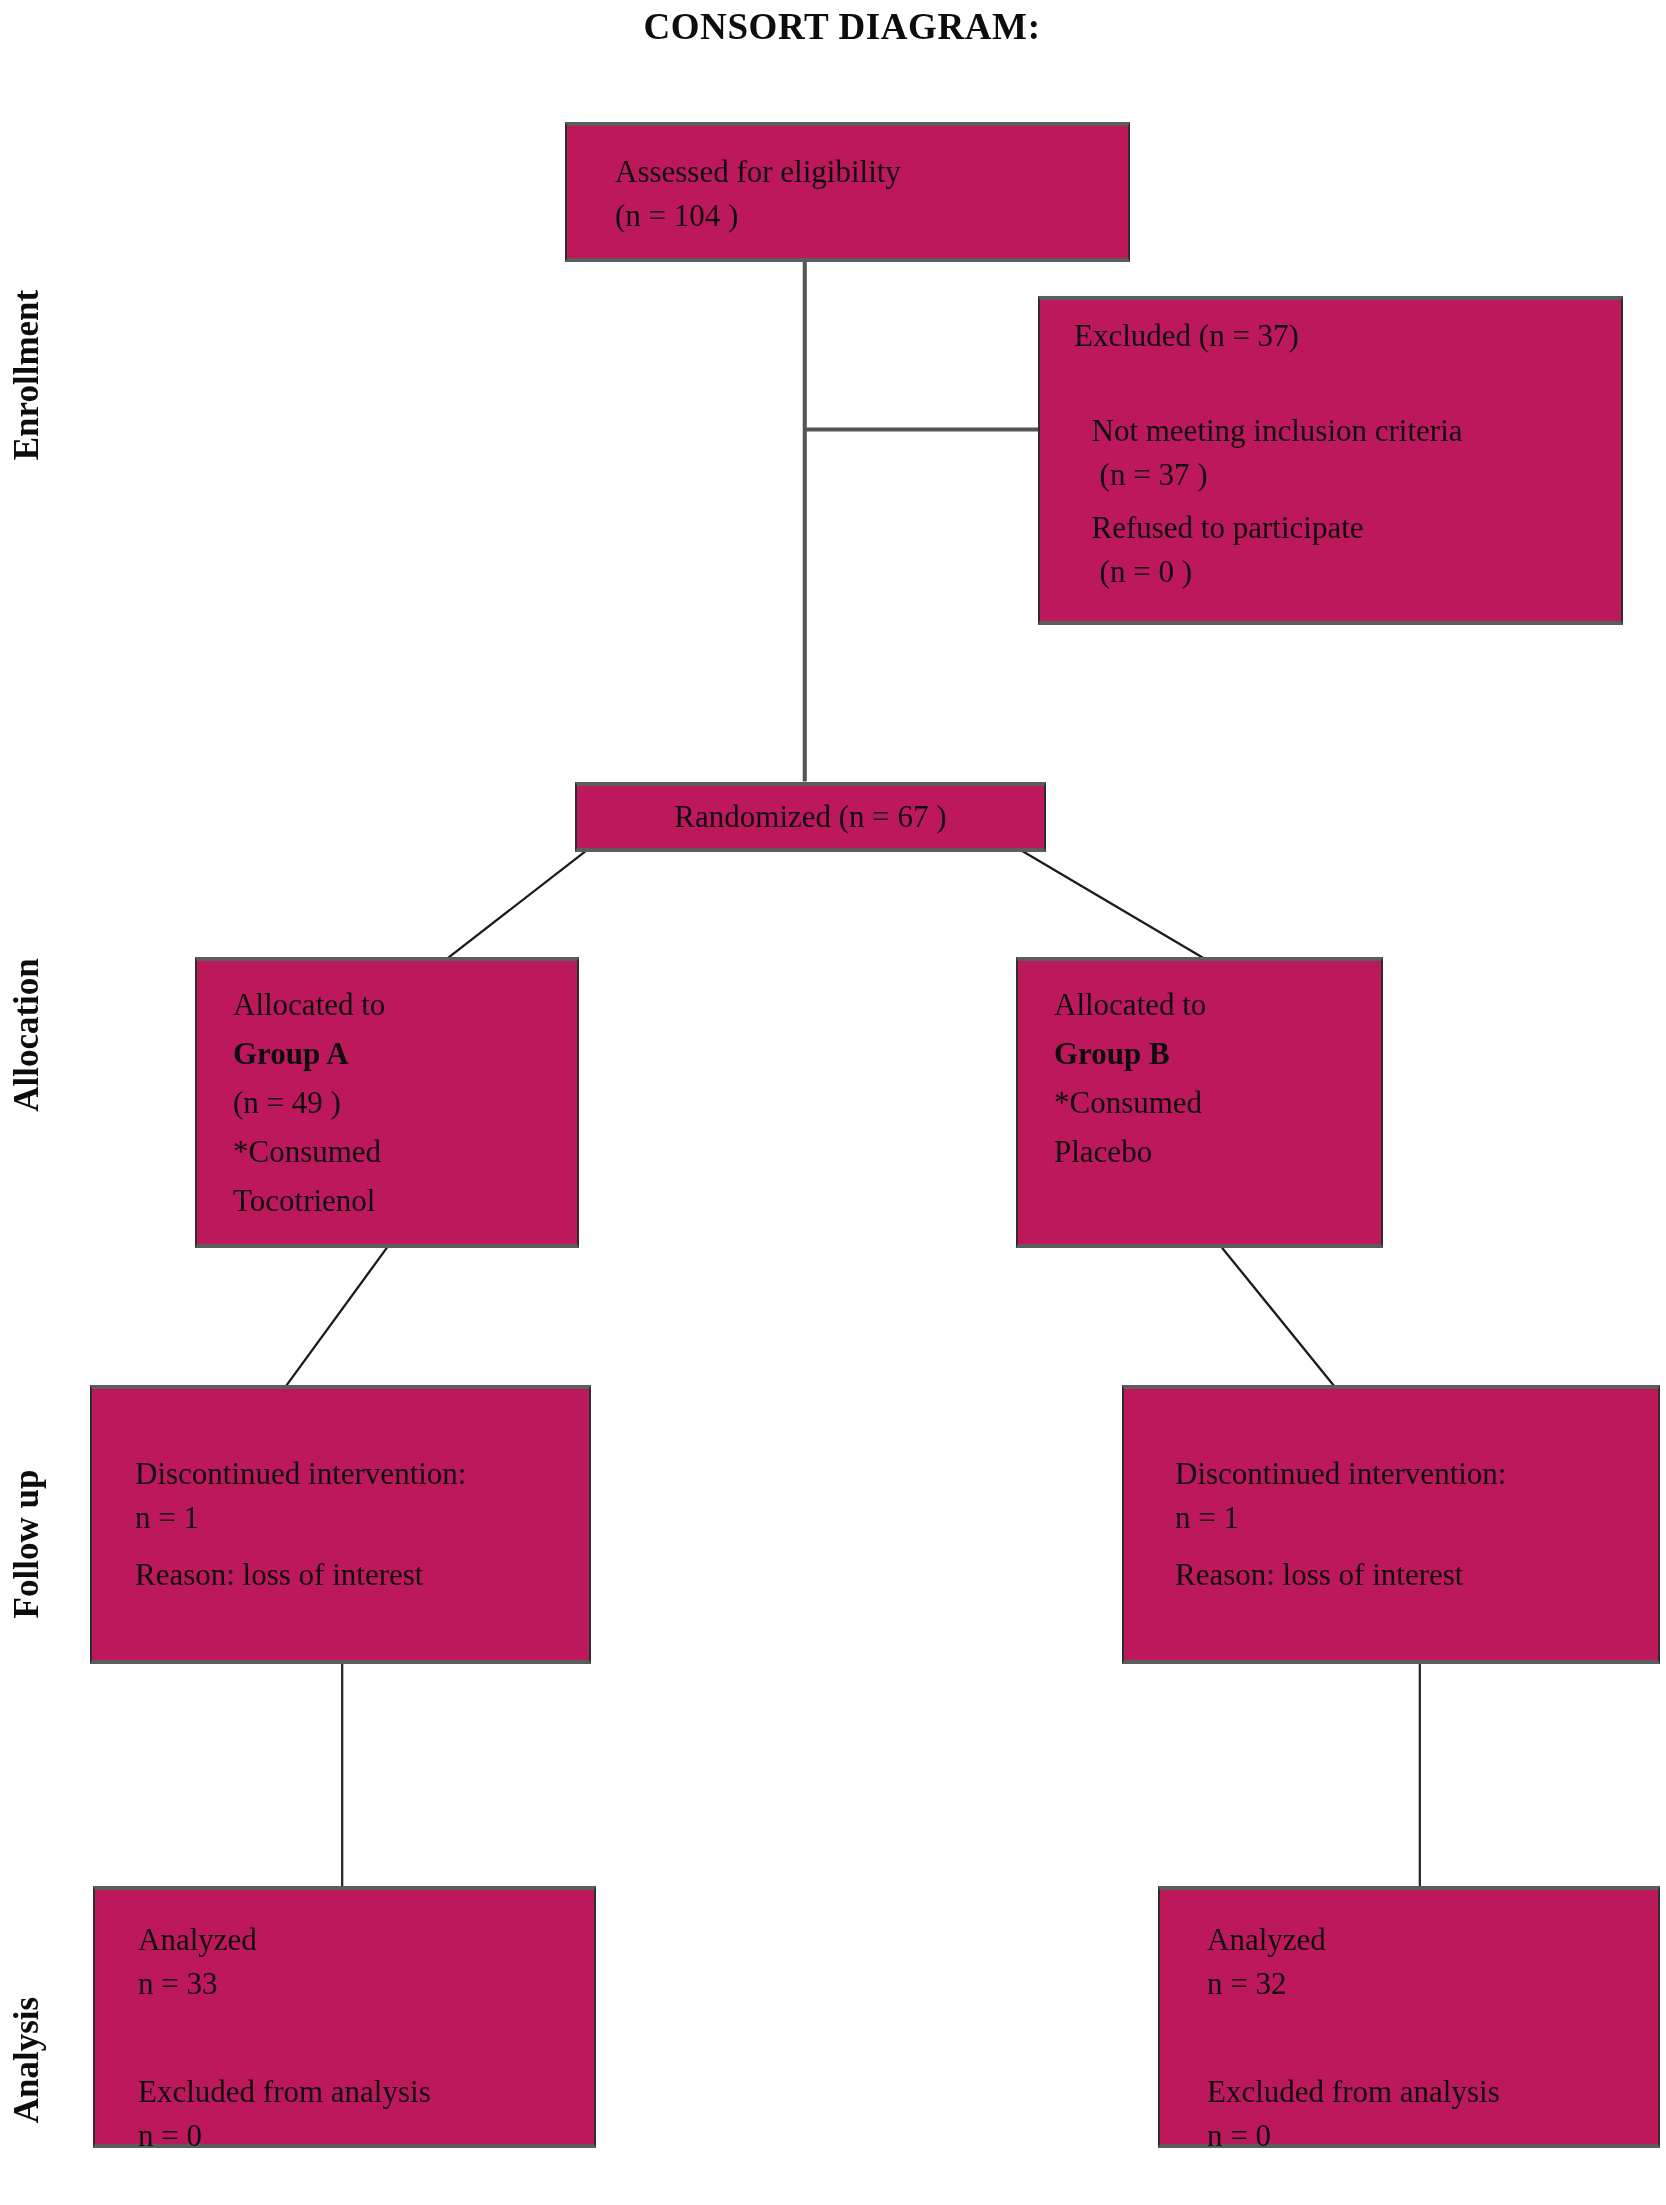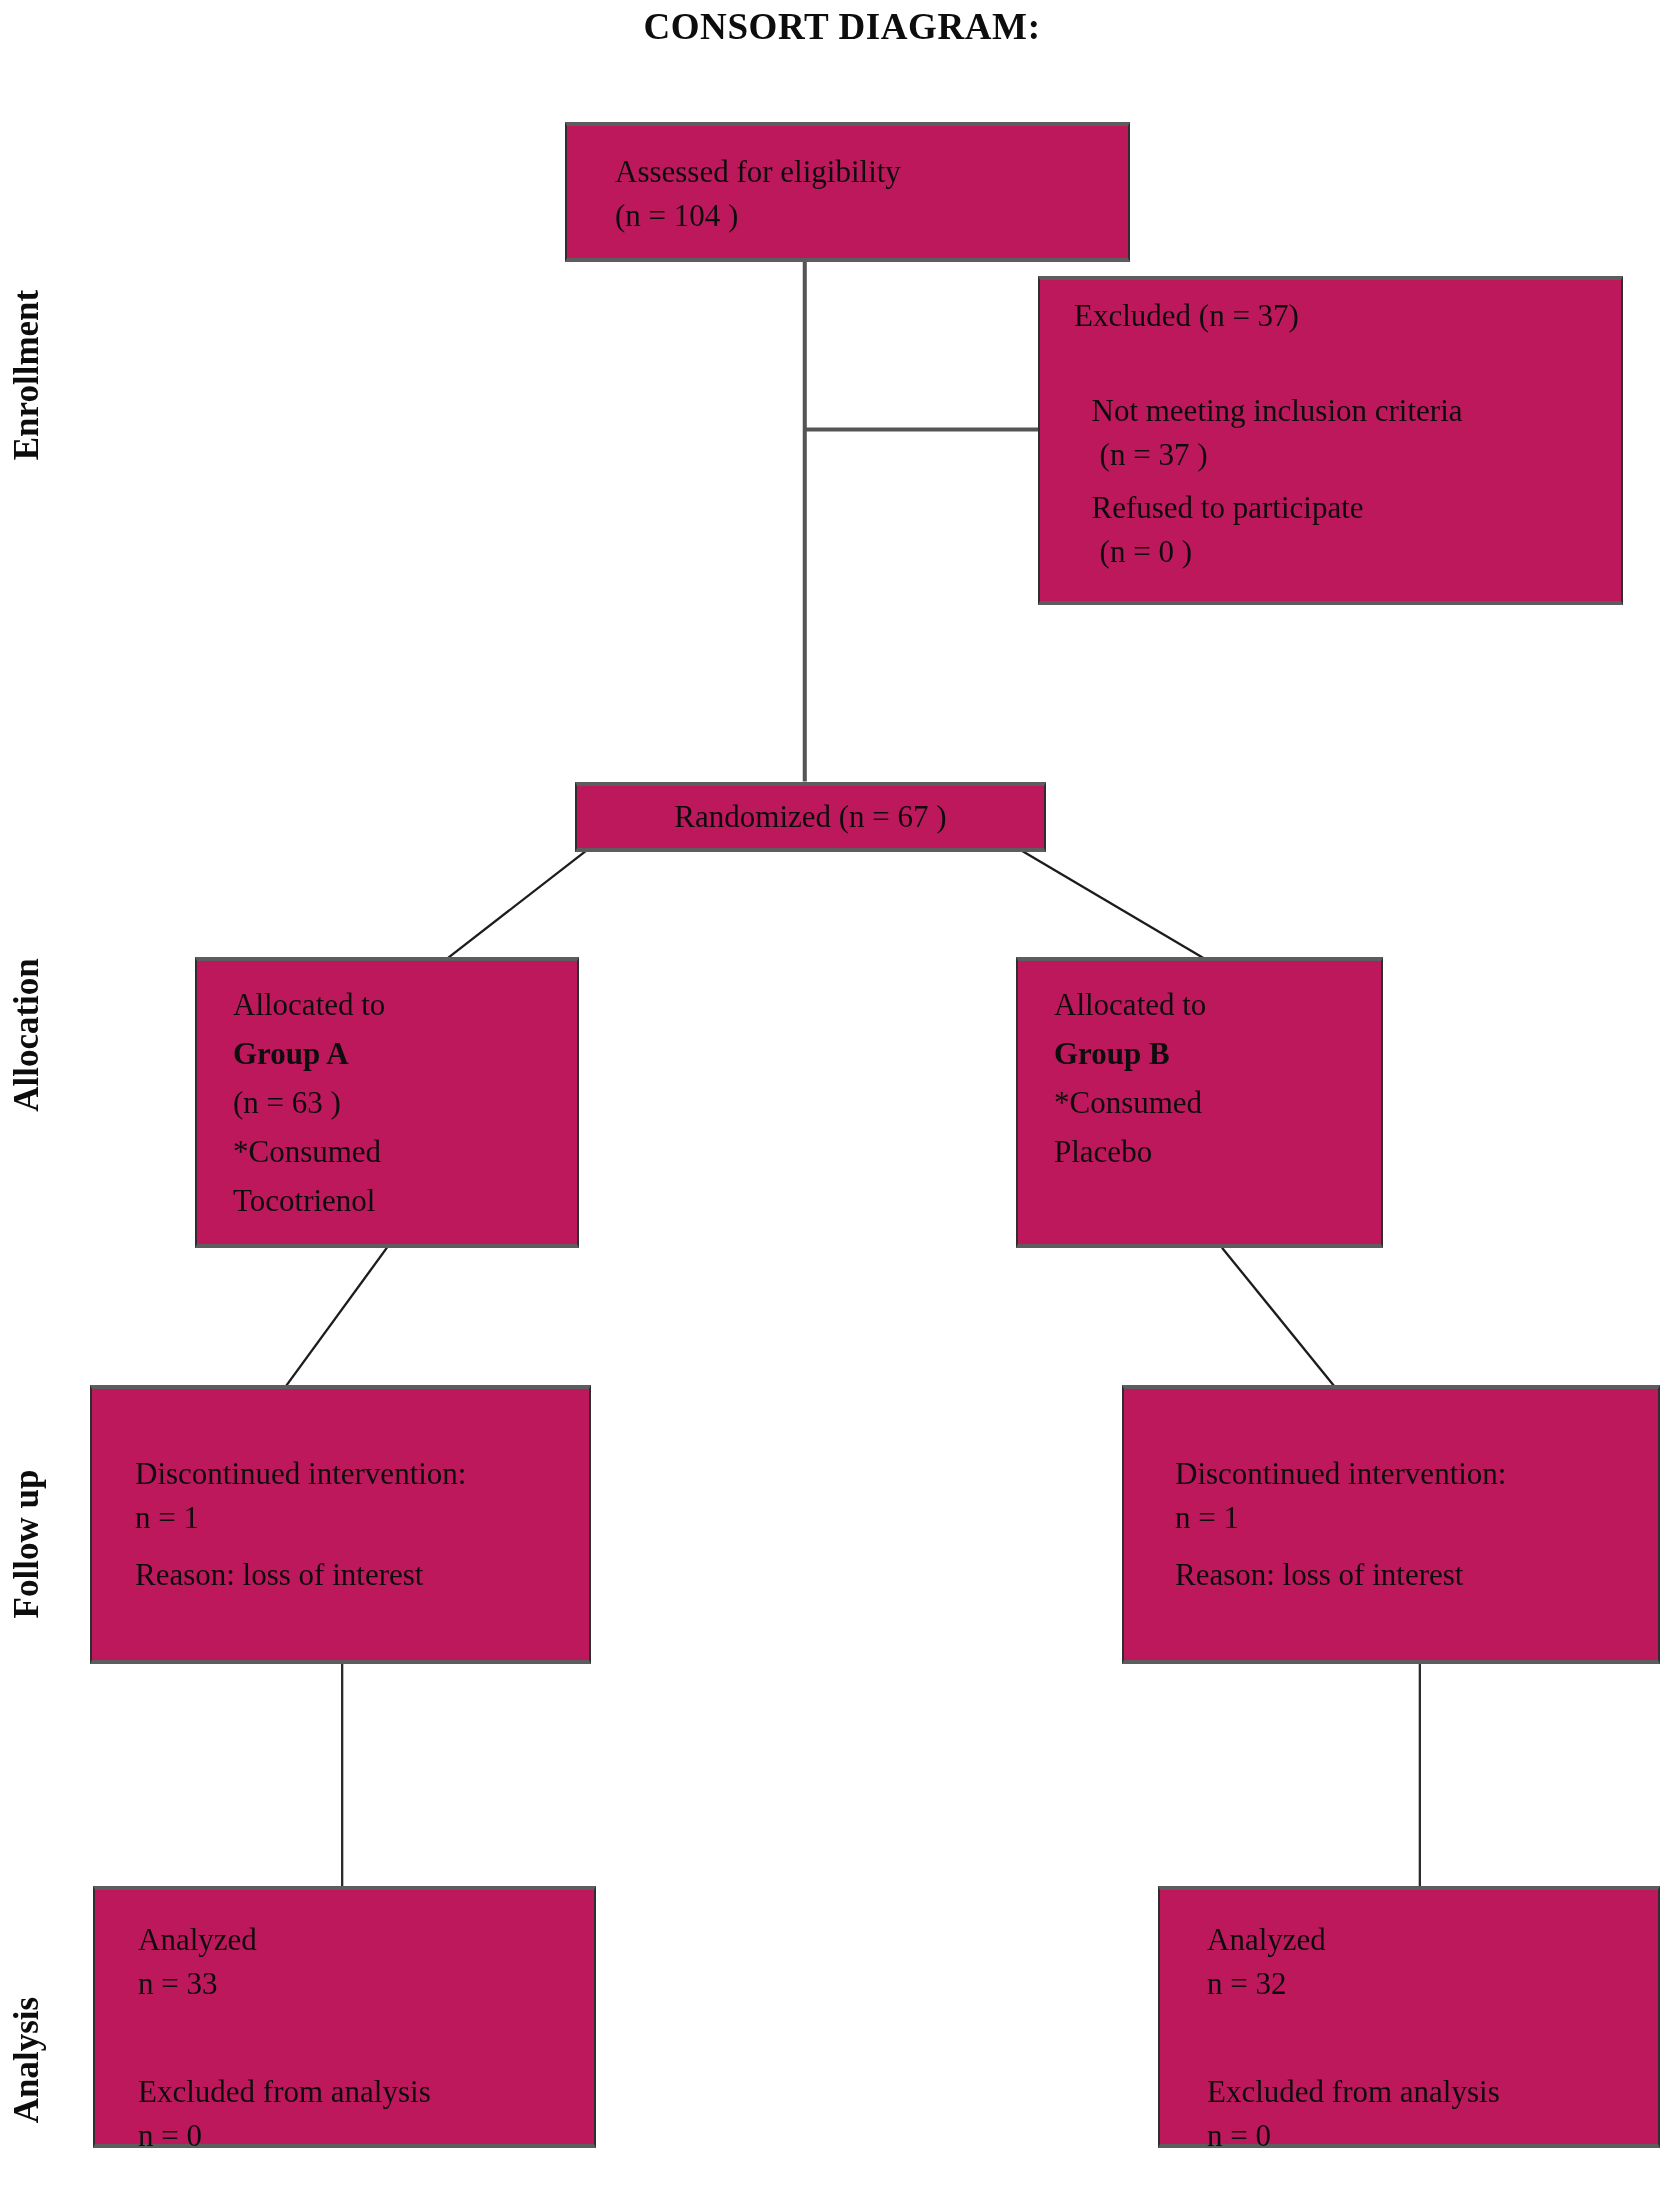--- a/index.html
+++ b/index.html
@@ -53,21 +53,21 @@
     border-right: 2.3px solid #2e2e2e;
     border-top: 4.7px solid #5d5d5d;
     border-bottom: 4.7px solid #5d5d5d;
     font-size: 31px;
     line-height: 44px;
   }
   .box div { white-space: pre; }
   .bold { font-weight: bold; }
 
   #box-assessed      { left: 565px;  top: 122px;  width: 565px;  height: 140px; padding: 24.4px 17.5px 0 48px; }
-  #box-excluded      { left: 1038px; top: 276px;  width: 585px; height: 329px; padding: 14px 11.6px 0 34px; }
+  #box-excluded      { left: 1038px; top: 296px;  width: 585px; height: 329px; padding: 14px 11.6px 0 34px; }
   #box-excluded .gap   { margin-top: 51px; }
   #box-excluded .item  { padding-left: 17.5px; }
   #box-excluded .itemn { padding-left: 25.6px; }
   #box-excluded .gap2  { margin-top: 9.3px; }
   #box-randomized {
     left: 567px; top: 782px; width: 471px; height: 70px;
     display: flex; align-items: center; justify-content: center; margin-left: 8px;
   }
   .group-box { padding: 18.6px 11.6px 0 36px; line-height: 49px; }
   #box-group-a { left: 195px;  top: 957px; width: 384px; height: 291px; }
@@ -125,21 +125,21 @@
     <div class="itemn">(n = 0 )</div>
   </div>
 
   <div class="box" id="box-randomized">
     <div>Randomized (n = 67 )</div>
   </div>
 
   <div class="box group-box" id="box-group-a">
     <div>Allocated to</div>
     <div class="bold">Group A</div>
-    <div>(n = 63 )</div>
+    <div>(n = 49 )</div>
     <div>*Consumed</div>
     <div>Tocotrienol</div>
   </div>
 
   <div class="box group-box" id="box-group-b">
     <div>Allocated to</div>
     <div class="bold">Group B</div>
     <div>*Consumed</div>
     <div>Placebo</div>
   </div>

